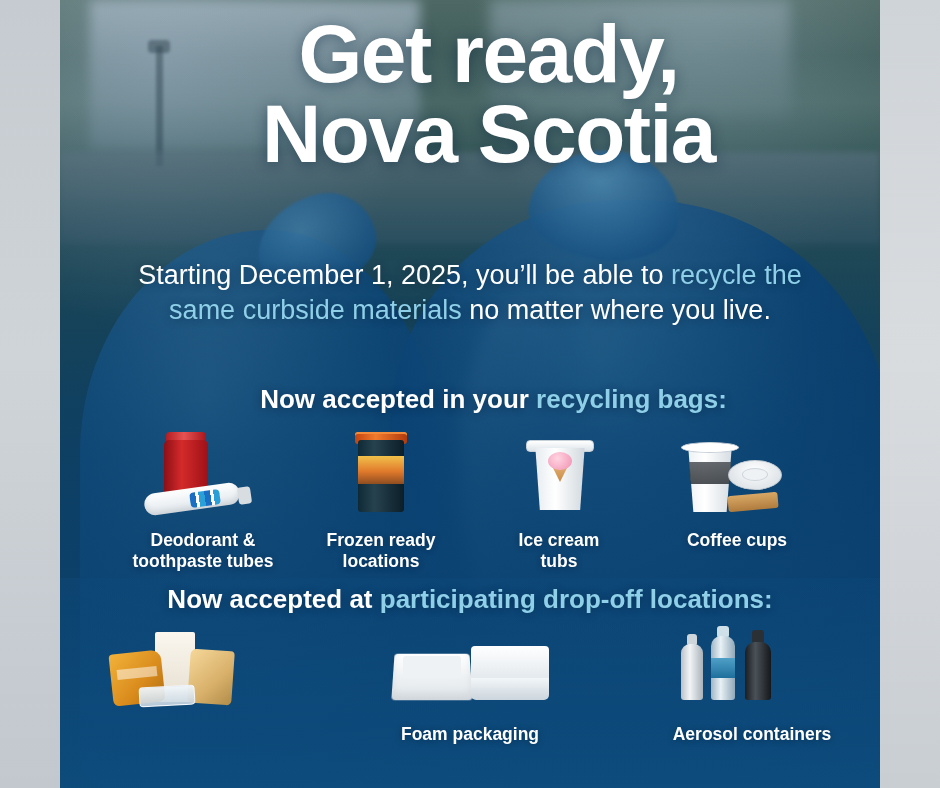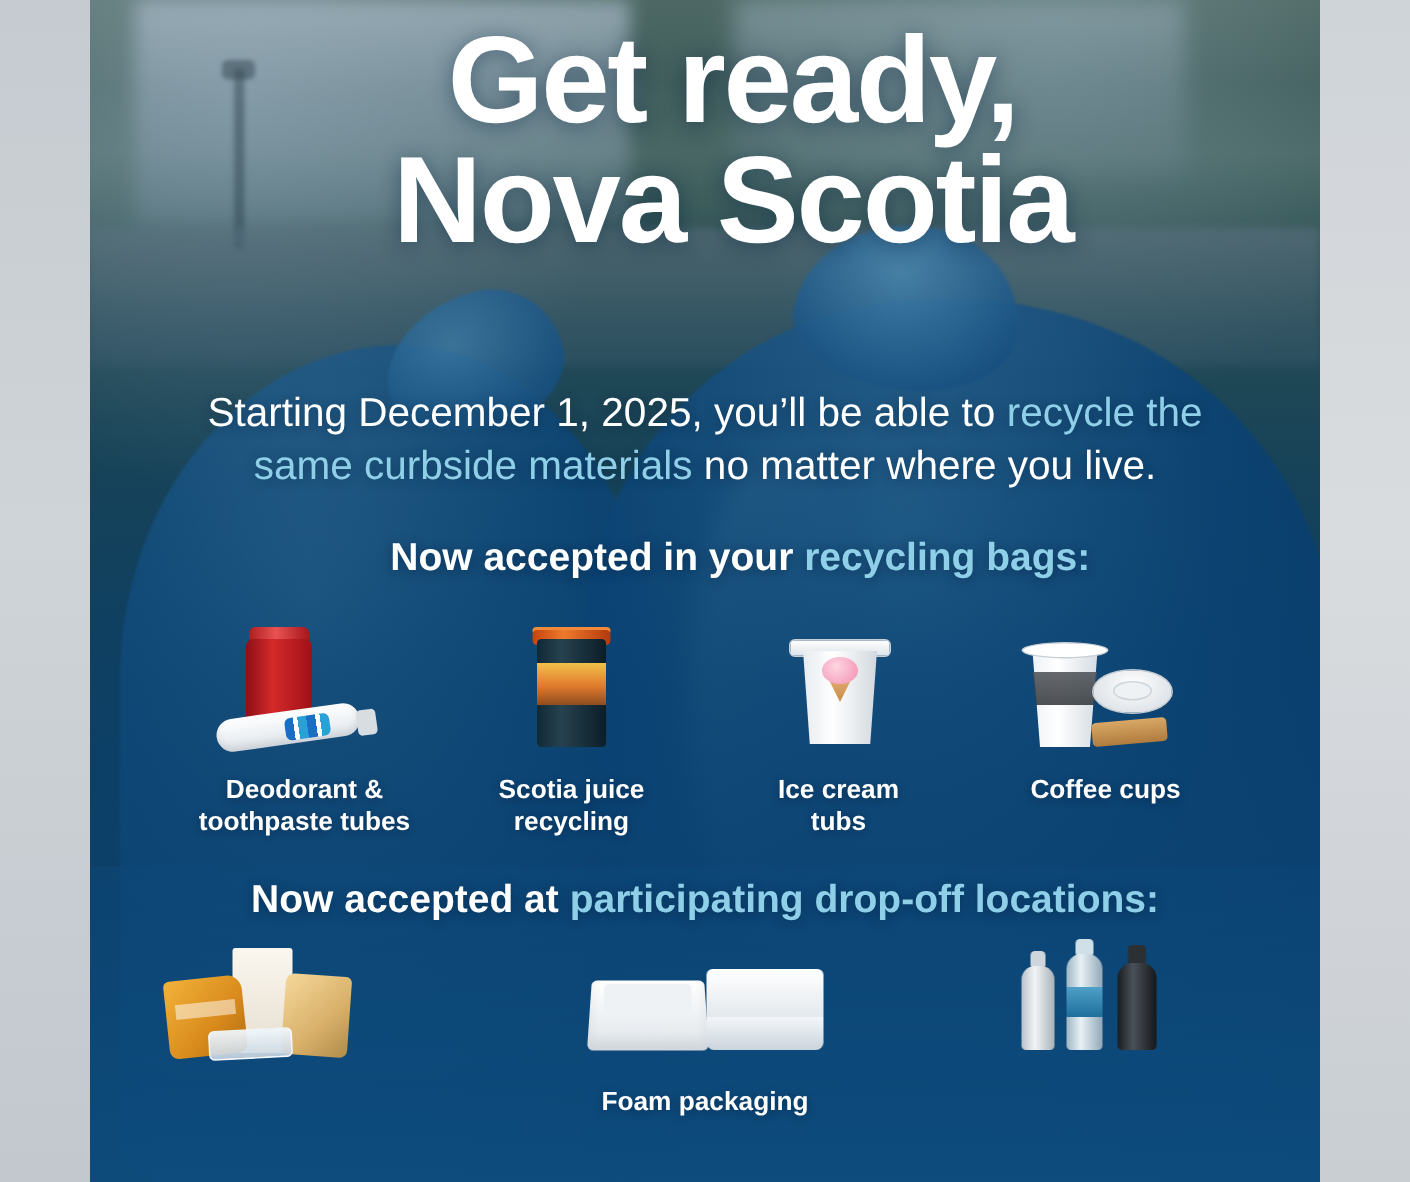--- a/index.html
+++ b/index.html
@@ -137,28 +137,28 @@
 
   .section-title {
     position: absolute; left: 0; right: 0;
     text-align: center;
     color: #ffffff;
     font-weight: bold;
     font-size: 26px;
     text-shadow: 0 1px 8px rgba(0,25,50,0.45);
   }
   .section-title .hl { color: #8fd0e8; }
-  #st1 { top: 356px; padding-left: 47px; }
+  #st1 { top: 384px; padding-left: 47px; }
   #st2 { top: 584px; }
 
   .row {
     position: absolute; left: 0; right: 0;
     display: flex; justify-content: center; align-items: flex-start;
   }
-  #row1 { top: 418px; gap: 28px; }
+  #row1 { top: 432px; gap: 28px; }
   #row2 { top: 622px; gap: 92px; }
 
   .item { width: 150px; text-align: center; }
   #row2 .item { width: 190px; }
   .art { height: 88px; position: relative; margin: 0 auto 10px; width: 150px; }
   #row2 .art { height: 92px; width: 190px; }
   .caption {
     color: #ffffff; font-size: 17.5px; font-weight: bold; line-height: 1.2;
     text-shadow: 0 1px 6px rgba(0,25,50,0.45);
   }
@@ -276,22 +276,22 @@
         </div>
 
         <div class="item">
           <div class="art">
             <div class="sh fj-lidtop"></div>
             <div class="sh fj-lid"></div>
             <div class="sh fj-body"></div>
             <div class="sh fj-label"></div>
           </div>
           <div class="caption">
-            <span>Scotia juice</span><br>
-            <span>recycling</span>
+            <span>Frozen ready</span><br>
+            <span>locations</span>
           </div>
         </div>
 
         <div class="item">
           <div class="art">
             <div class="sh ict-lid"></div>
             <div class="sh ict-body"></div>
             <div class="sh ict-cone"></div>
             <div class="sh ict-scoop"></div>
           </div>
@@ -348,19 +348,22 @@
         <div class="item">
           <div class="art">
             <div class="sh ae1n"></div>
             <div class="sh ae1"></div>
             <div class="sh ae2n"></div>
             <div class="sh ae2"></div>
             <div class="sh ae2l"></div>
             <div class="sh ae3n"></div>
             <div class="sh ae3"></div>
           </div>
+          <div class="caption">
+            <span>Aerosol containers</span>
+          </div>
         </div>
 
       </div>
 
     </div>
   </div>
 </div>
 
 </body></html>

